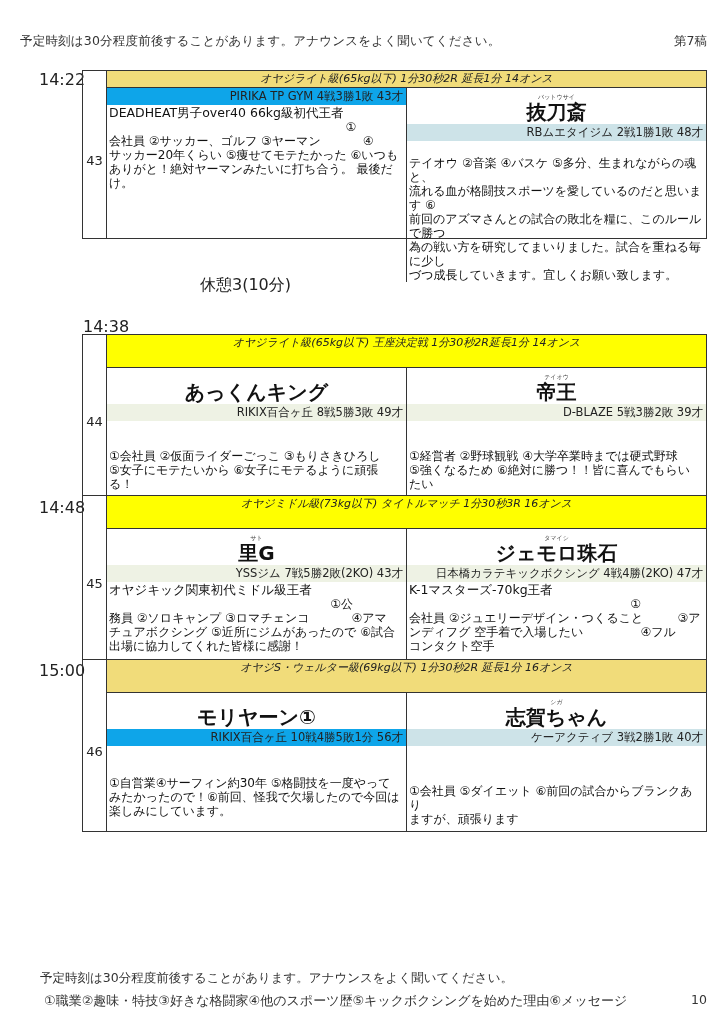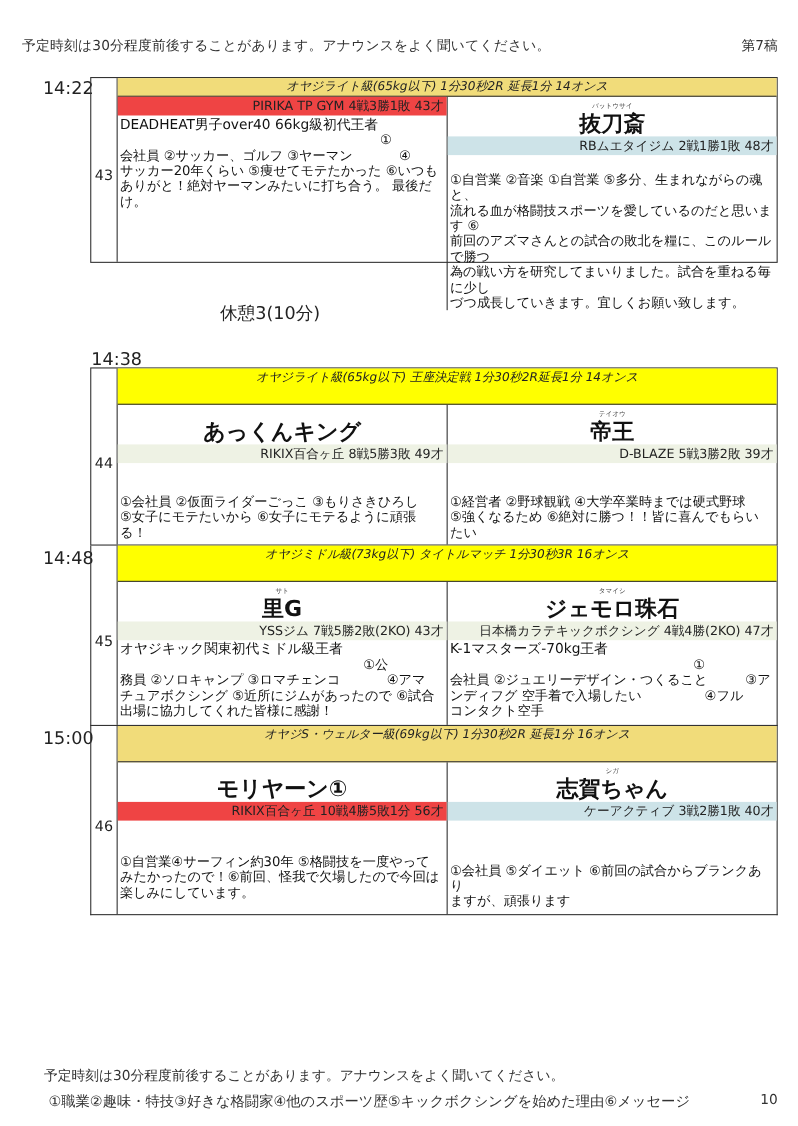--- a/index.html
+++ b/index.html
@@ -19,21 +19,21 @@
   .bout-header.gold { background: #f1dc7a; }
   .fighters { flex: 1; display: flex; }
   .fighter { flex: 1; display: flex; flex-direction: column; position: relative; }
   .fighter.left { border-right: 1px solid #333; }
 
   .name-wrap { height: 36px; display: flex; flex-direction: column; align-items: center; justify-content: flex-end; }
   .ruby { font-size: 6px; color: #444; height: 7px; line-height: 7px; }
   .name { font-size: 20px; font-weight: bold; color: #111; line-height: 24px; }
 
   .affil { height: 17px; font-size: 11.5px; text-align: right; padding-right: 3px; line-height: 17px; color: #222; }
-  .affil.red { background: #ef4444; }
+  .affil.red { background: #0ea5e9; }
   .affil.blue { background: #cde3e8; }
   .affil.green { background: #eef2e4; }
 
   .title { font-size: 12.5px; padding-left: 2px; line-height: 15px; color: #111; }
   .profile { font-size: 12px; padding-left: 2px; padding-right: 3px; line-height: 14px; color: #111; white-space: pre-wrap; }
 
   .break-label { position: absolute; left: 200px; top: 275px; font-size: 16px; color: #222; }
 
   .footer-note { position: absolute; left: 40px; top: 970px; font-size: 12.5px; color: #333; }
   .footer-legend { position: absolute; left: 44px; top: 992px; font-size: 13px; color: #333; }
@@ -60,21 +60,21 @@
 ありがと！絶対ヤーマンみたいに打ち合う。 最後だ
 け。</div>
       </div>
       <div class="fighter">
         <div class="name-wrap">
           <div class="ruby">バットウサイ</div>
           <div class="name">抜刀斎</div>
         </div>
         <div class="affil blue">RBムエタイジム 2戦1勝1敗 48才</div>
         <div style="height:15px;"></div>
-        <div class="profile">①自営業 ②音楽 ①自営業 ⑤多分、生まれながらの魂と、
+        <div class="profile">テイオウ ②音楽 ④バスケ ⑤多分、生まれながらの魂と、
 流れる血が格闘技スポーツを愛しているのだと思います ⑥
 前回のアズマさんとの試合の敗北を糧に、このルールで勝つ
 為の戦い方を研究してまいりました。試合を重ねる毎に少し
 づつ成長していきます。宜しくお願い致します。</div>
       </div>
     </div>
   </div>
 </div>
 
 <div class="break-label">休憩3(10分)</div>

